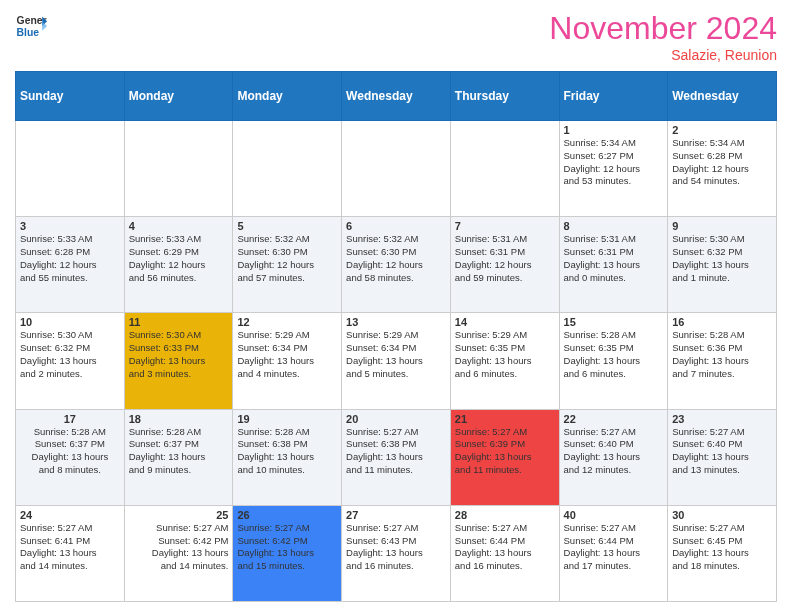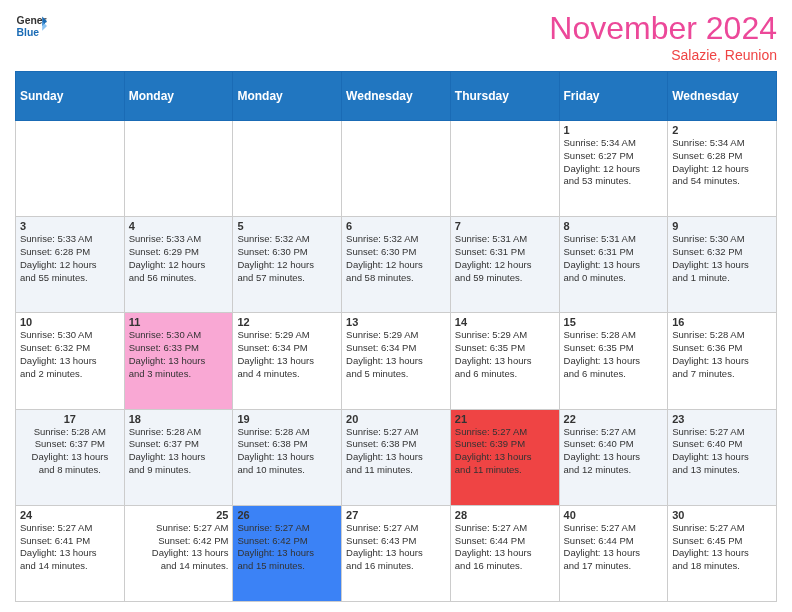--- a/index.html
+++ b/index.html
@@ -206,21 +206,21 @@
           </td>
         </tr>
         <tr>
           <td style="background: rgb(255, 255, 255);">
             <span class="day-num">10</span>
             <div class="day-info" style="white-space: pre-line;">Sunrise: 5:30 AM
 Sunset: 6:32 PM
 Daylight: 13 hours
 and 2 minutes.</div>
           </td>
-          <td style="background: #f9a8d4;">
+          <td style="background: #eab308;">
             <span class="day-num">11</span>
             <div class="day-info" style="white-space: pre-line;">Sunrise: 5:30 AM
 Sunset: 6:33 PM
 Daylight: 13 hours
 and 3 minutes.</div>
           </td>
           <td style="background: rgb(255, 255, 255);">
             <span class="day-num">12</span>
             <div class="day-info" style="white-space: pre-line;">Sunrise: 5:29 AM
 Sunset: 6:34 PM

